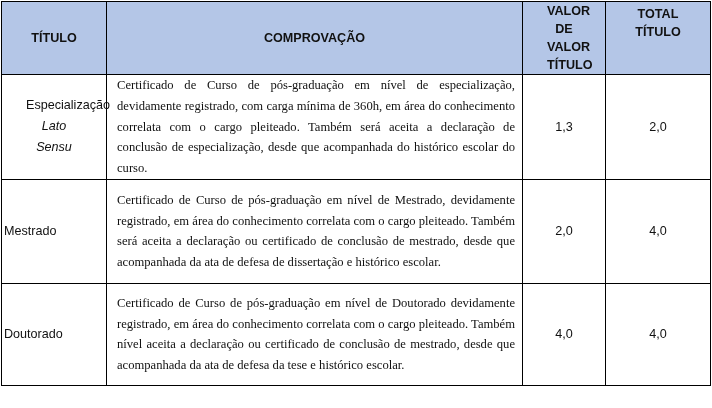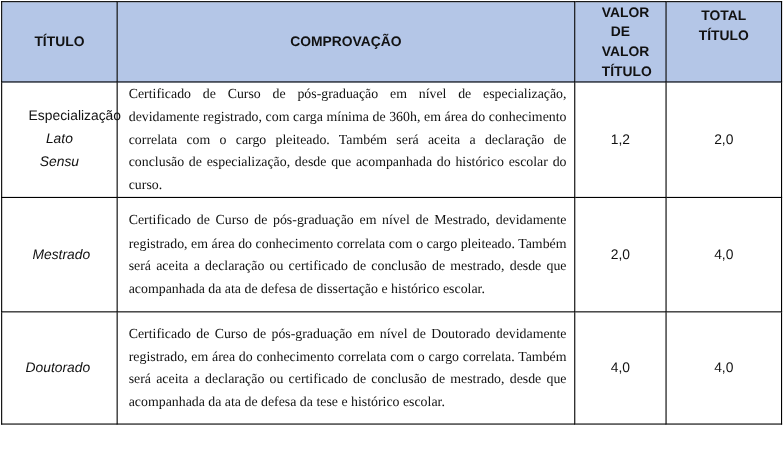--- a/index.html
+++ b/index.html
@@ -6,21 +6,21 @@
   body { width:712px; height:408px; overflow:hidden; font-family:"Liberation Sans", "DejaVu Sans", sans-serif; color:#111; }
   table { border-collapse:collapse; position:absolute; left:1px; top:1px; width:709px; table-layout:fixed; font-size:12.6px; }
   td, th { border:1.3px solid #000; padding:0 24px; vertical-align:middle; }
   th { background:#b4c6e7; font-weight:bold; text-align:center; line-height:18px; }
   .h-row { height:61px; }
   .r1 { height:104px; }
   .r2 { height:104px; }
   .r3 { height:102px; }
   .rt { height:32px; }
   .titulo-spec { text-align:center; line-height:21px; }
-  .titulo-left { text-align:right; padding-left:2px;font-style:italic; }
+  .titulo-left { text-align:left; padding-left:2px; }
   .comp { text-align:justify; line-height:20.8px; padding:0 7px 0 10px;font-family:Liberation Serif, serif; }
   .num { text-align:center; }
   .total-label { text-align:center; font-weight:bold; vertical-align:top; padding-top:3px; }
   .total-val { text-align:center; font-weight:bold; vertical-align:top; padding-top:3px; }
   em { font-style:italic;text-align:right; }
 </style>
 </head>
 <body>
 
 <table>
@@ -44,32 +44,32 @@
       <span>TÍTULO</span>
     </th>
   </tr>
 
   <tr class="r1">
     <td class="titulo-spec">
       <span>Especialização</span><br>
       <em>Lato Sensu</em>
     </td>
     <td class="comp">Certificado de Curso de pós-graduação em nível de especialização, devidamente registrado, com carga mínima de 360h, em área do conhecimento correlata com o cargo pleiteado. Também será aceita a declaração de conclusão de especialização, desde que acompanhada do histórico escolar do curso.</td>
-    <td class="num">1,2</td>
+    <td class="num">1,3</td>
     <td class="num">2,0</td>
   </tr>
 
   <tr class="r2">
     <td class="titulo-left">Mestrado</td>
     <td class="comp">Certificado de Curso de pós-graduação em nível de Mestrado, devidamente registrado, em área do conhecimento correlata com o cargo pleiteado. Também será aceita a declaração ou certificado de conclusão de mestrado, desde que acompanhada da ata de defesa de dissertação e histórico escolar.</td>
     <td class="num">2,0</td>
     <td class="num">4,0</td>
   </tr>
 
   <tr class="r3">
     <td class="titulo-left">Doutorado</td>
-    <td class="comp">Certificado de Curso de pós-graduação em nível de Doutorado devidamente registrado, em área do conhecimento correlata com o cargo correlata. Também será aceita a declaração ou certificado de conclusão de mestrado, desde que acompanhada da ata de defesa da tese e histórico escolar.</td>
+    <td class="comp">Certificado de Curso de pós-graduação em nível de Doutorado devidamente registrado, em área do conhecimento correlata com o cargo pleiteado. Também nível aceita a declaração ou certificado de conclusão de mestrado, desde que acompanhada da ata de defesa da tese e histórico escolar.</td>
     <td class="num">4,0</td>
     <td class="num">4,0</td>
   </tr>
 
 </tbody>
   </table>
 
 </body></html>

